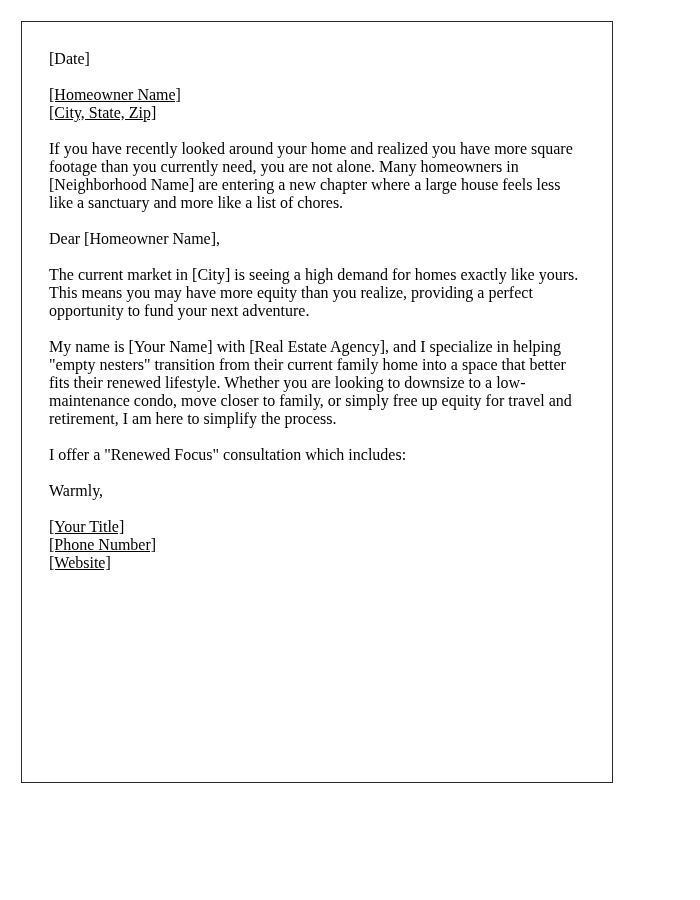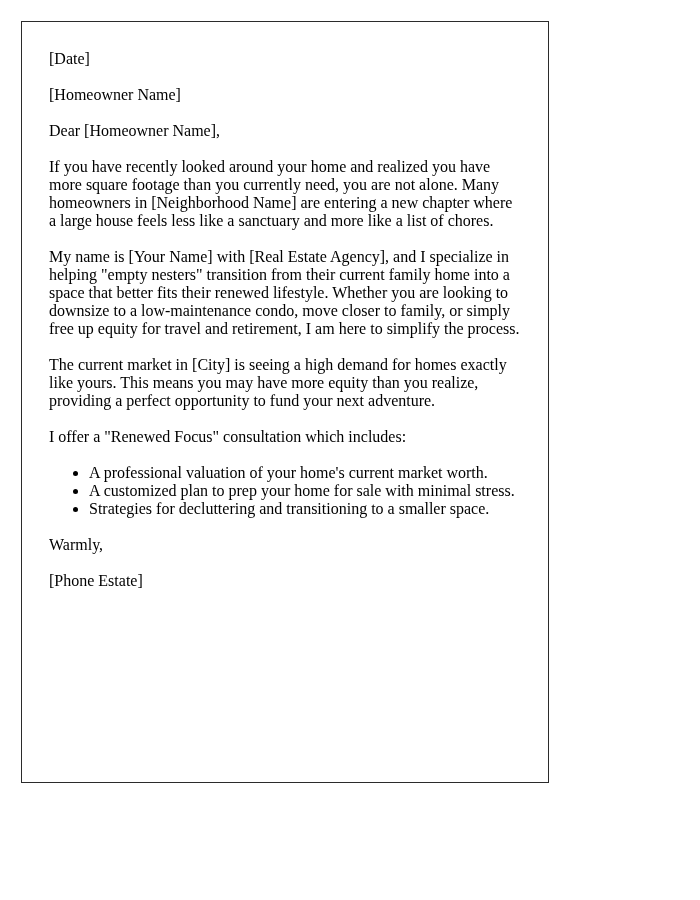--- a/index.html
+++ b/index.html
@@ -11,21 +11,21 @@
     position: relative;
     width: 700px;
     height: 900px;
     background: #ffffff;
     overflow: hidden;
   }
   .letter {
     position: absolute;
     left: 21px;
     top: 21px;
-    width: 528px;
+    width: 592px;
     height: 762px;
     box-sizing: border-box;
     border: 1.5px solid #2b2b2b;
     padding: 10px 27px 20px 27px;
     background: #ffffff;
     font-family: "Liberation Serif", "DejaVu Serif", serif;
     font-size: 16px;
     line-height: 18px;
     color: #000000;
     overflow: hidden;
@@ -37,51 +37,50 @@
     margin: 18px 0;
     padding-left: 40px;
     list-style-type: disc;
   }
   .letter li {
     margin: 0;
     padding: 0;
   }
   .line {
     display: block;
+    text-decoration: underline;
   }
 </style>
 </head>
 <body>
 
 <div class="page">
   <div class="letter">
 
     <p>[Date]</p>
 
     <p>
       <span class="line">[Homeowner Name]</span>
+      <span class="line">[City, State, Zip]</span>
     </p>
+
+    <p>If you have recently looked around your home and realized you have more square footage than you currently need, you are not alone. Many homeowners in [Neighborhood Name] are entering a new chapter where a large house feels less like a sanctuary and more like a list of chores.</p>
 
     <p>Dear [Homeowner Name],</p>
 
-    <p>If you have recently looked around your home and realized you have more square footage than you currently need, you are not alone. Many homeowners in [Neighborhood Name] are entering a new chapter where a large house feels less like a sanctuary and more like a list of chores.</p>
+    <p>The current market in [City] is seeing a high demand for homes exactly like yours. This means you may have more equity than you realize, providing a perfect opportunity to fund your next adventure.</p>
 
     <p>My name is [Your Name] with [Real Estate Agency], and I specialize in helping "empty nesters" transition from their current family home into a space that better fits their renewed lifestyle. Whether you are looking to downsize to a low-maintenance condo, move closer to family, or simply free up equity for travel and retirement, I am here to simplify the process.</p>
 
-    <p>The current market in [City] is seeing a high demand for homes exactly like yours. This means you may have more equity than you realize, providing a perfect opportunity to fund your next adventure.</p>
-
     <p>I offer a "Renewed Focus" consultation which includes:</p>
 
-    <ul>
-      <li>A professional valuation of your home's current market worth.</li>
-      <li>A customized plan to prep your home for sale with minimal stress.</li>
-      <li>Strategies for decluttering and transitioning to a smaller space.</li>
-    </ul>
 
 
     <p>Warmly,</p>
 
     <p>
-      <span class="line">[Phone Estate]</span>
+      <span class="line">[Your Title]</span>
+      <span class="line">[Phone Number]</span>
+      <span class="line">[Website]</span>
     </p>
 
   </div>
 </div>
 
 </body></html>

